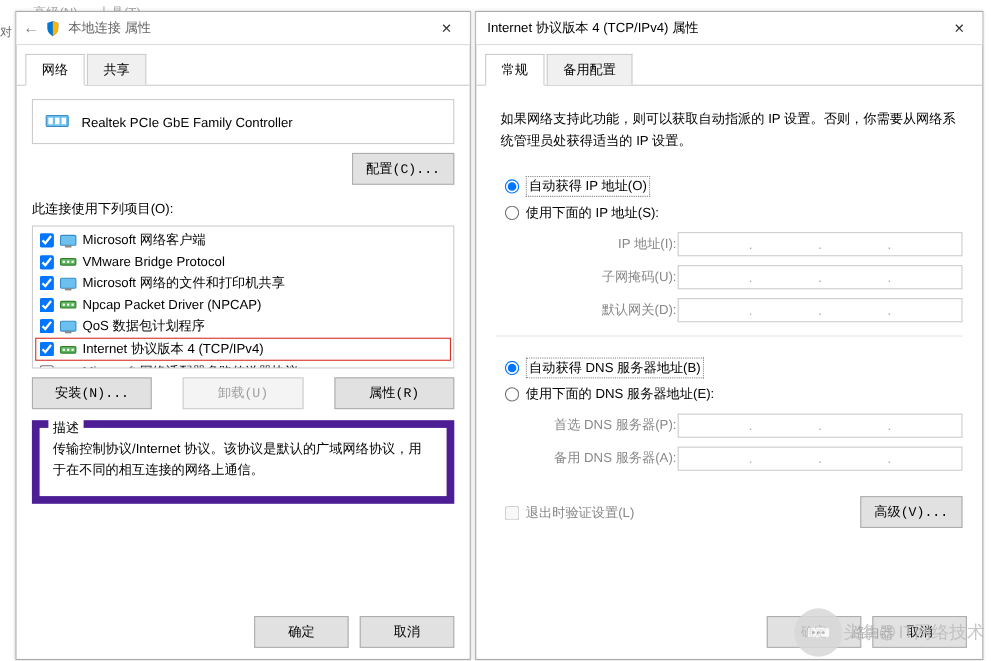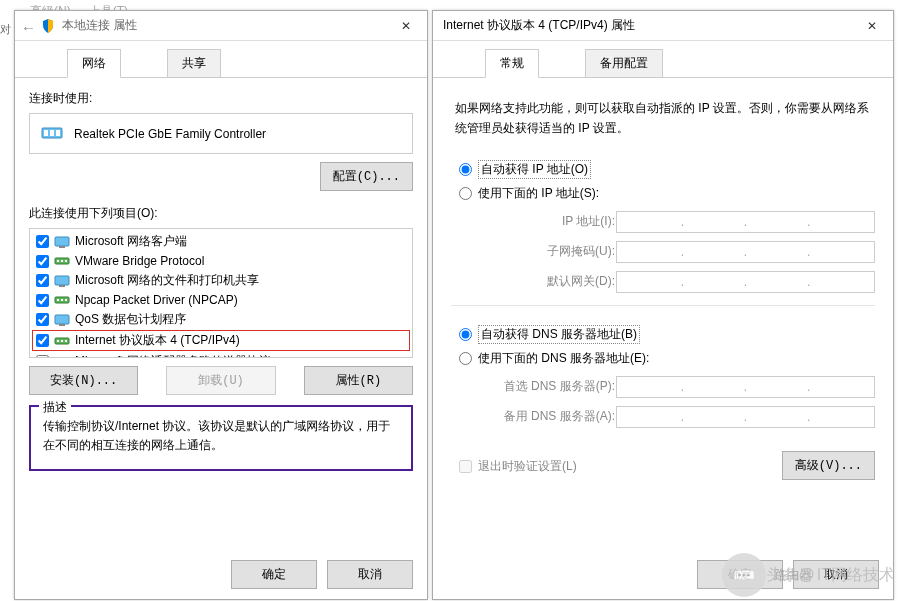--- a/index.html
+++ b/index.html
@@ -41,21 +41,20 @@
     .tabs { display: flex; padding: 8px 8px 0 8px; border-bottom: 1px solid #ccc; }
     .tab {
       padding: 5px 14px;
       border: 1px solid #ccc;
       border-bottom: none;
       background: #f0f0f0;
       margin-right: 2px;
       font-size: 12px;
       position: relative;
       cursor: pointer;
-      margin-left: 44px;
     }
     .tab.active { background: #fff; border-bottom: 1px solid #fff; margin-bottom: -1px; }
     .body { padding: 12px 14px; }
     .label { font-size: 12px; margin-bottom: 6px; }
     .adapter-box {
       border: 1px solid #ccc;
       padding: 8px 10px;
       display: flex;
       align-items: center;
       gap: 10px;
@@ -88,21 +87,21 @@
       gap: 5px;
       font-size: 12px;
       white-space: nowrap;
     }
     .item input[type=checkbox] { width: 13px; height: 13px; }
     .item .proto-icon svg { width: 16px; height: 14px; display:block; }
     .item.highlight { outline: 1px solid #d93025; outline-offset: -1px; }
     .btn-row-3 { display: flex; gap: 28px; margin-bottom: 10px; }
     .btn-row-3 .btn { flex: 1; min-width:0; }
     .fieldset {
-      border: 2px solid #4c1d95;
+      border: 7px solid #4c1d95;
       padding: 10px 12px 14px 12px;
       margin-bottom: 10px;
       position: relative;
     }
     .fieldset .legend {
       position: absolute;
       top: -8px; left: 8px;
       background: #fff;
       padding: 0 4px;
       font-size: 12px;
@@ -183,21 +182,20 @@
         </svg>
     </span>
     <span class="title">本地连接 属性</span>
     <span class="close">✕</span>
   </div>
   <div class="tabs">
     <div class="tab active">网络</div>
     <div class="tab">共享</div>
   </div>
   <div class="body">
-    <div class="label">连接时使用:</div>
     <div class="adapter-box">
       <span class="adapter-icon">
         <svg viewBox="0 0 24 20">
             <rect x="2" y="6" width="20" height="10" rx="1" fill="#6cc0f0" stroke="#3a8cc4"></rect>
             <rect x="4" y="8" width="4" height="6" fill="#fff"></rect>
             <rect x="10" y="8" width="4" height="6" fill="#fff"></rect>
             <rect x="16" y="8" width="4" height="6" fill="#fff"></rect>
           </svg>
       </span>
       <span>Realtek PCIe GbE Family Controller</span>

